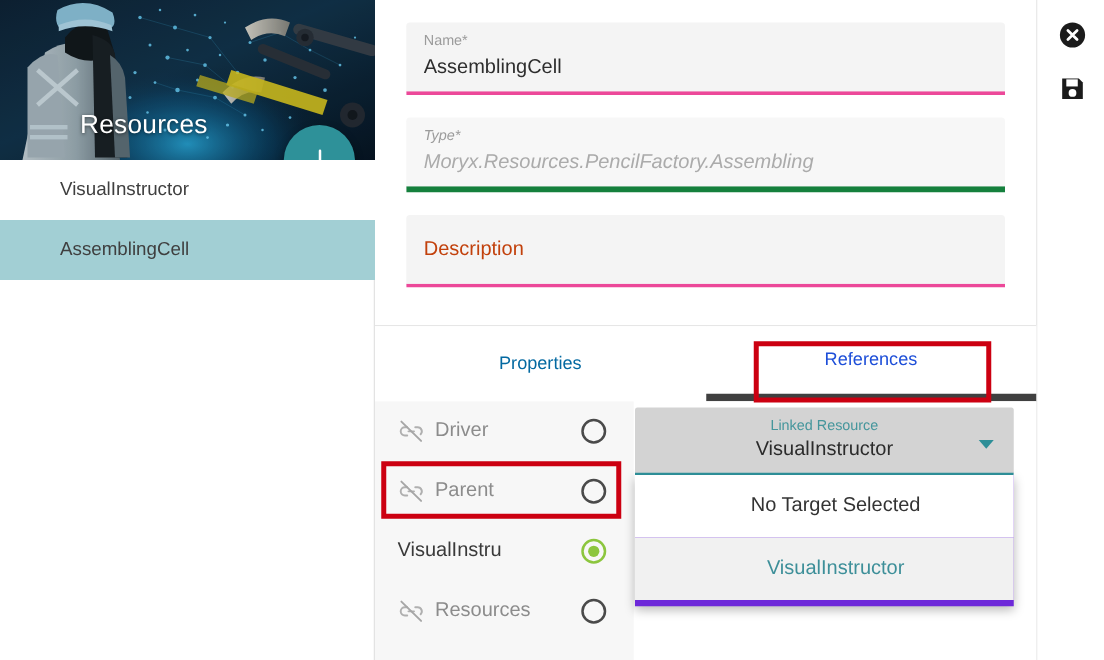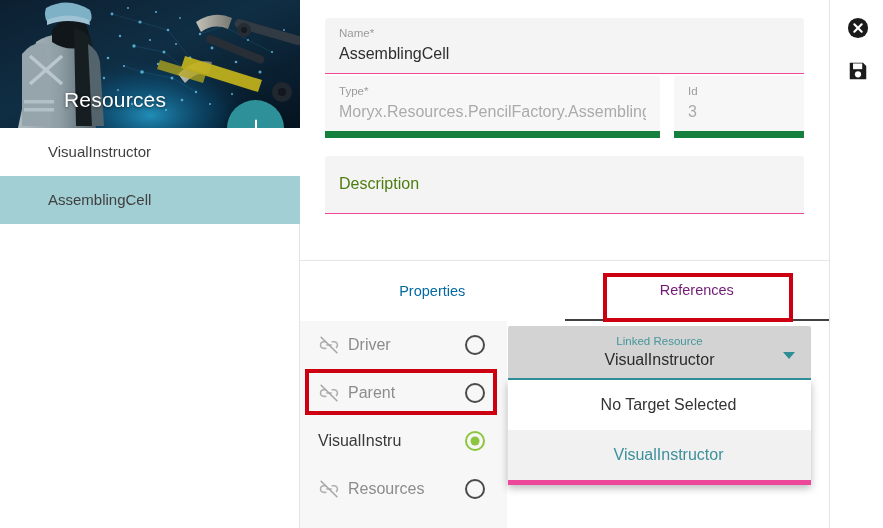--- a/index.html
+++ b/index.html
@@ -125,50 +125,51 @@
     border-right: 1px solid #e3e3e3;
   }
   .form-area {
     padding: 18px 25px 0 25px;
     height: 260px;
     box-sizing: border-box;
   }
   .field {
     position: relative;
     background: #f4f4f4;
-    border-bottom: 1px solid #ec4899;
+    border-bottom: 3px solid #ec4899;
     border-radius: 3px 3px 0 0;
     padding: 8px 14px 7px 14px;
     box-sizing: border-box;
-    margin-bottom: 2px;
+    margin-bottom: 18px;
   }
   .field.disabled {
     background: #f7f7f7;
-    border-bottom: 7px solid #15803d;
+    border-bottom: 5px solid #15803d;
+    font-style: italic;
   }
   .field-label {
     font-size: 11.5px;
     color: #9b9b9b;
     line-height: 14px;
     margin-bottom: 2px;
     white-space: nowrap;
   }
   .field-value {
     font-size: 16px;
     color: #2e2e2e;
     line-height: 24px;
     white-space: nowrap;
     overflow: hidden;
   }
   .field.disabled .field-value {
     color: #ababab;
   }
   .field-placeholder {
     font-size: 16px;
-    color: #4d7c0f;
+    color: #c2410c;
     line-height: 24px;
   }
   .row-2 {
     display: flex;
     gap: 14px;
     margin-bottom: 18px;
   }
   .row-2 .field { margin-bottom: 0; }
   .field-type { flex: 1 1 auto; min-width: 0; }
   .field-id { flex: 0 0 130px; }
@@ -190,22 +191,22 @@
     display: flex;
     align-items: center;
     justify-content: center;
     font-size: 14.5px;
     color: #0369a1;
     cursor: pointer;
     background: #ffffff;
     box-sizing: border-box;
   }
   .tab.active {
-    color: #701a75;
-    border-bottom: 2px solid #404040;
+    color: #1d4ed8;
+    border-bottom: 6px solid #404040;
   }
 
   
   .refs-area {
     position: relative;
     height: 208px;
     background: #ffffff;
     overflow: hidden;
   }
   .refs-list {
@@ -303,21 +304,21 @@
   .caret {
     position: absolute;
     right: 16px;
     top: 26px;
     width: 0; height: 0;
     border-left: 6px solid transparent;
     border-right: 6px solid transparent;
     border-top: 7px solid #2d8e97;
   }
   .dropdown-menu {
-    background: #ec4899;
+    background: #6d28d9;
     box-shadow: 0 3px 8px rgba(0,0,0,0.28);
     padding-bottom: 5px;
   }
   .dd-option {
     height: 50px;
     line-height: 50px;
     padding-left: 18px;
     font-size: 16px;
     color: #333333;
     background: #ffffff;
@@ -506,24 +507,20 @@
       <div class="field">
         <div class="field-label">Name*</div>
         <div class="field-value">AssemblingCell</div>
       </div>
 
       <div class="row-2">
         <div class="field disabled field-type">
           <div class="field-label">Type*</div>
           <div class="field-value">Moryx.Resources.PencilFactory.Assembling</div>
         </div>
-        <div class="field disabled field-id">
-          <div class="field-label">Id</div>
-          <div class="field-value">3</div>
-        </div>
       </div>
 
       <div class="field field-desc">
         <div class="field-placeholder">Description</div>
       </div>
     </div>
 
     <div class="tabs">
       <div class="tab">
         <span>Properties</span>

